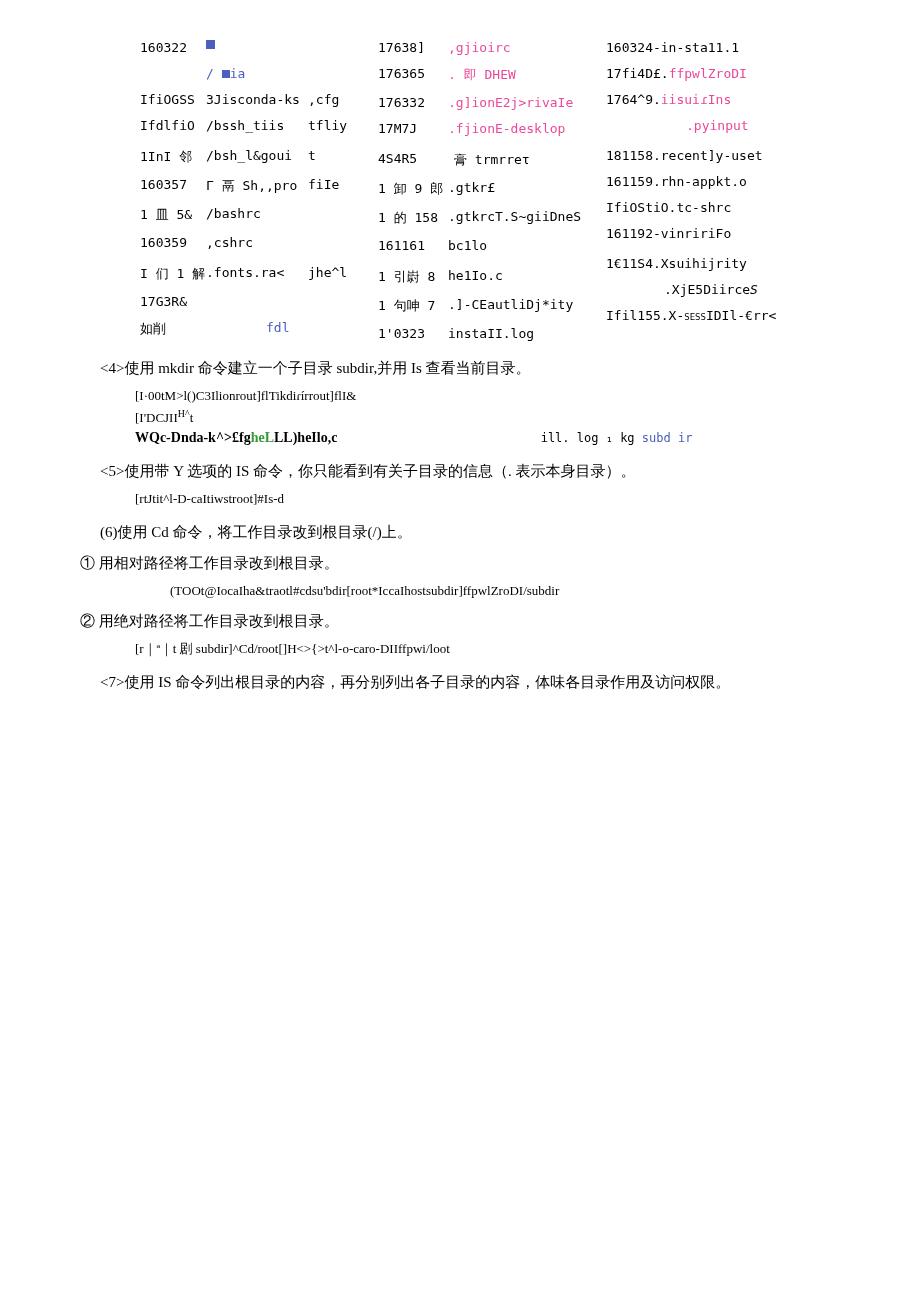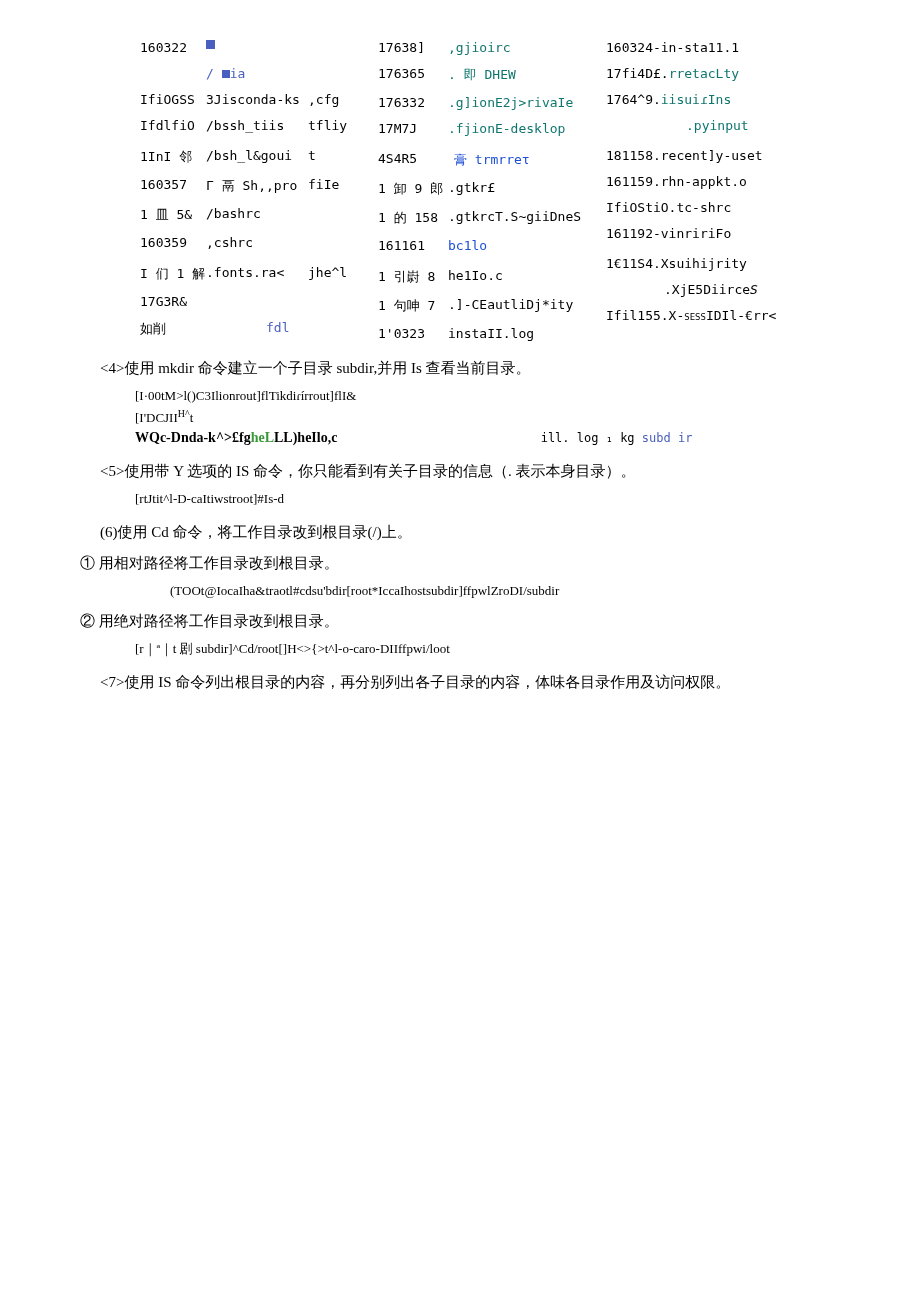--- a/index.html
+++ b/index.html
@@ -24,22 +24,22 @@
     display: flex;
     flex-direction: column;
     gap: 11px;
   }
   .ls-row {
     display: flex;
     gap: 10px;
     white-space: nowrap;
   }
   .c-blue { color: #4a5fbf; }
-  .c-gray { color: #0f766e; }
-  .c-teal { color: #1d4ed8; }
+  .c-gray { color: #ec4899; }
+  .c-teal { color: #000000; }
   .c-green { color: #3a9a3a; }
   .sq { display:inline-block; width:9px; height:9px; background:#4a5fbf; }
   .narr {
     margin: 14px 0 6px 20px;
     font-family: SimSun, serif;
     font-size: 15px;
   }
   .narr-sub {
     margin: 12px 0 6px 0;
     font-family: SimSun, serif;
@@ -166,21 +166,21 @@
         <span style="width:60px">1'0323</span>
         <span>instaII.log</span>
       </div>
   </div>
 
   <div class="ls-col" style="width:200px">
     <div class="ls-row">
         <span>160324-in-sta11.1</span>
       </div>
     <div class="ls-row">
-        <span>17fi4D£.<span class="c-gray">rretacLty</span></span>
+        <span>17fi4D£.<span class="c-gray">ffpwlZroDI</span></span>
       </div>
     <div class="ls-row">
         <span>1764^9.<span class="c-gray">iisuiɾIns</span></span>
       </div>
     <div class="ls-row" style="padding-left:80px">
         <span class="c-gray">.pyinput</span>
       </div>
     <div class="ls-row" style="margin-top:4px">
         <span>181158.recent]y-uset</span>
       </div>

